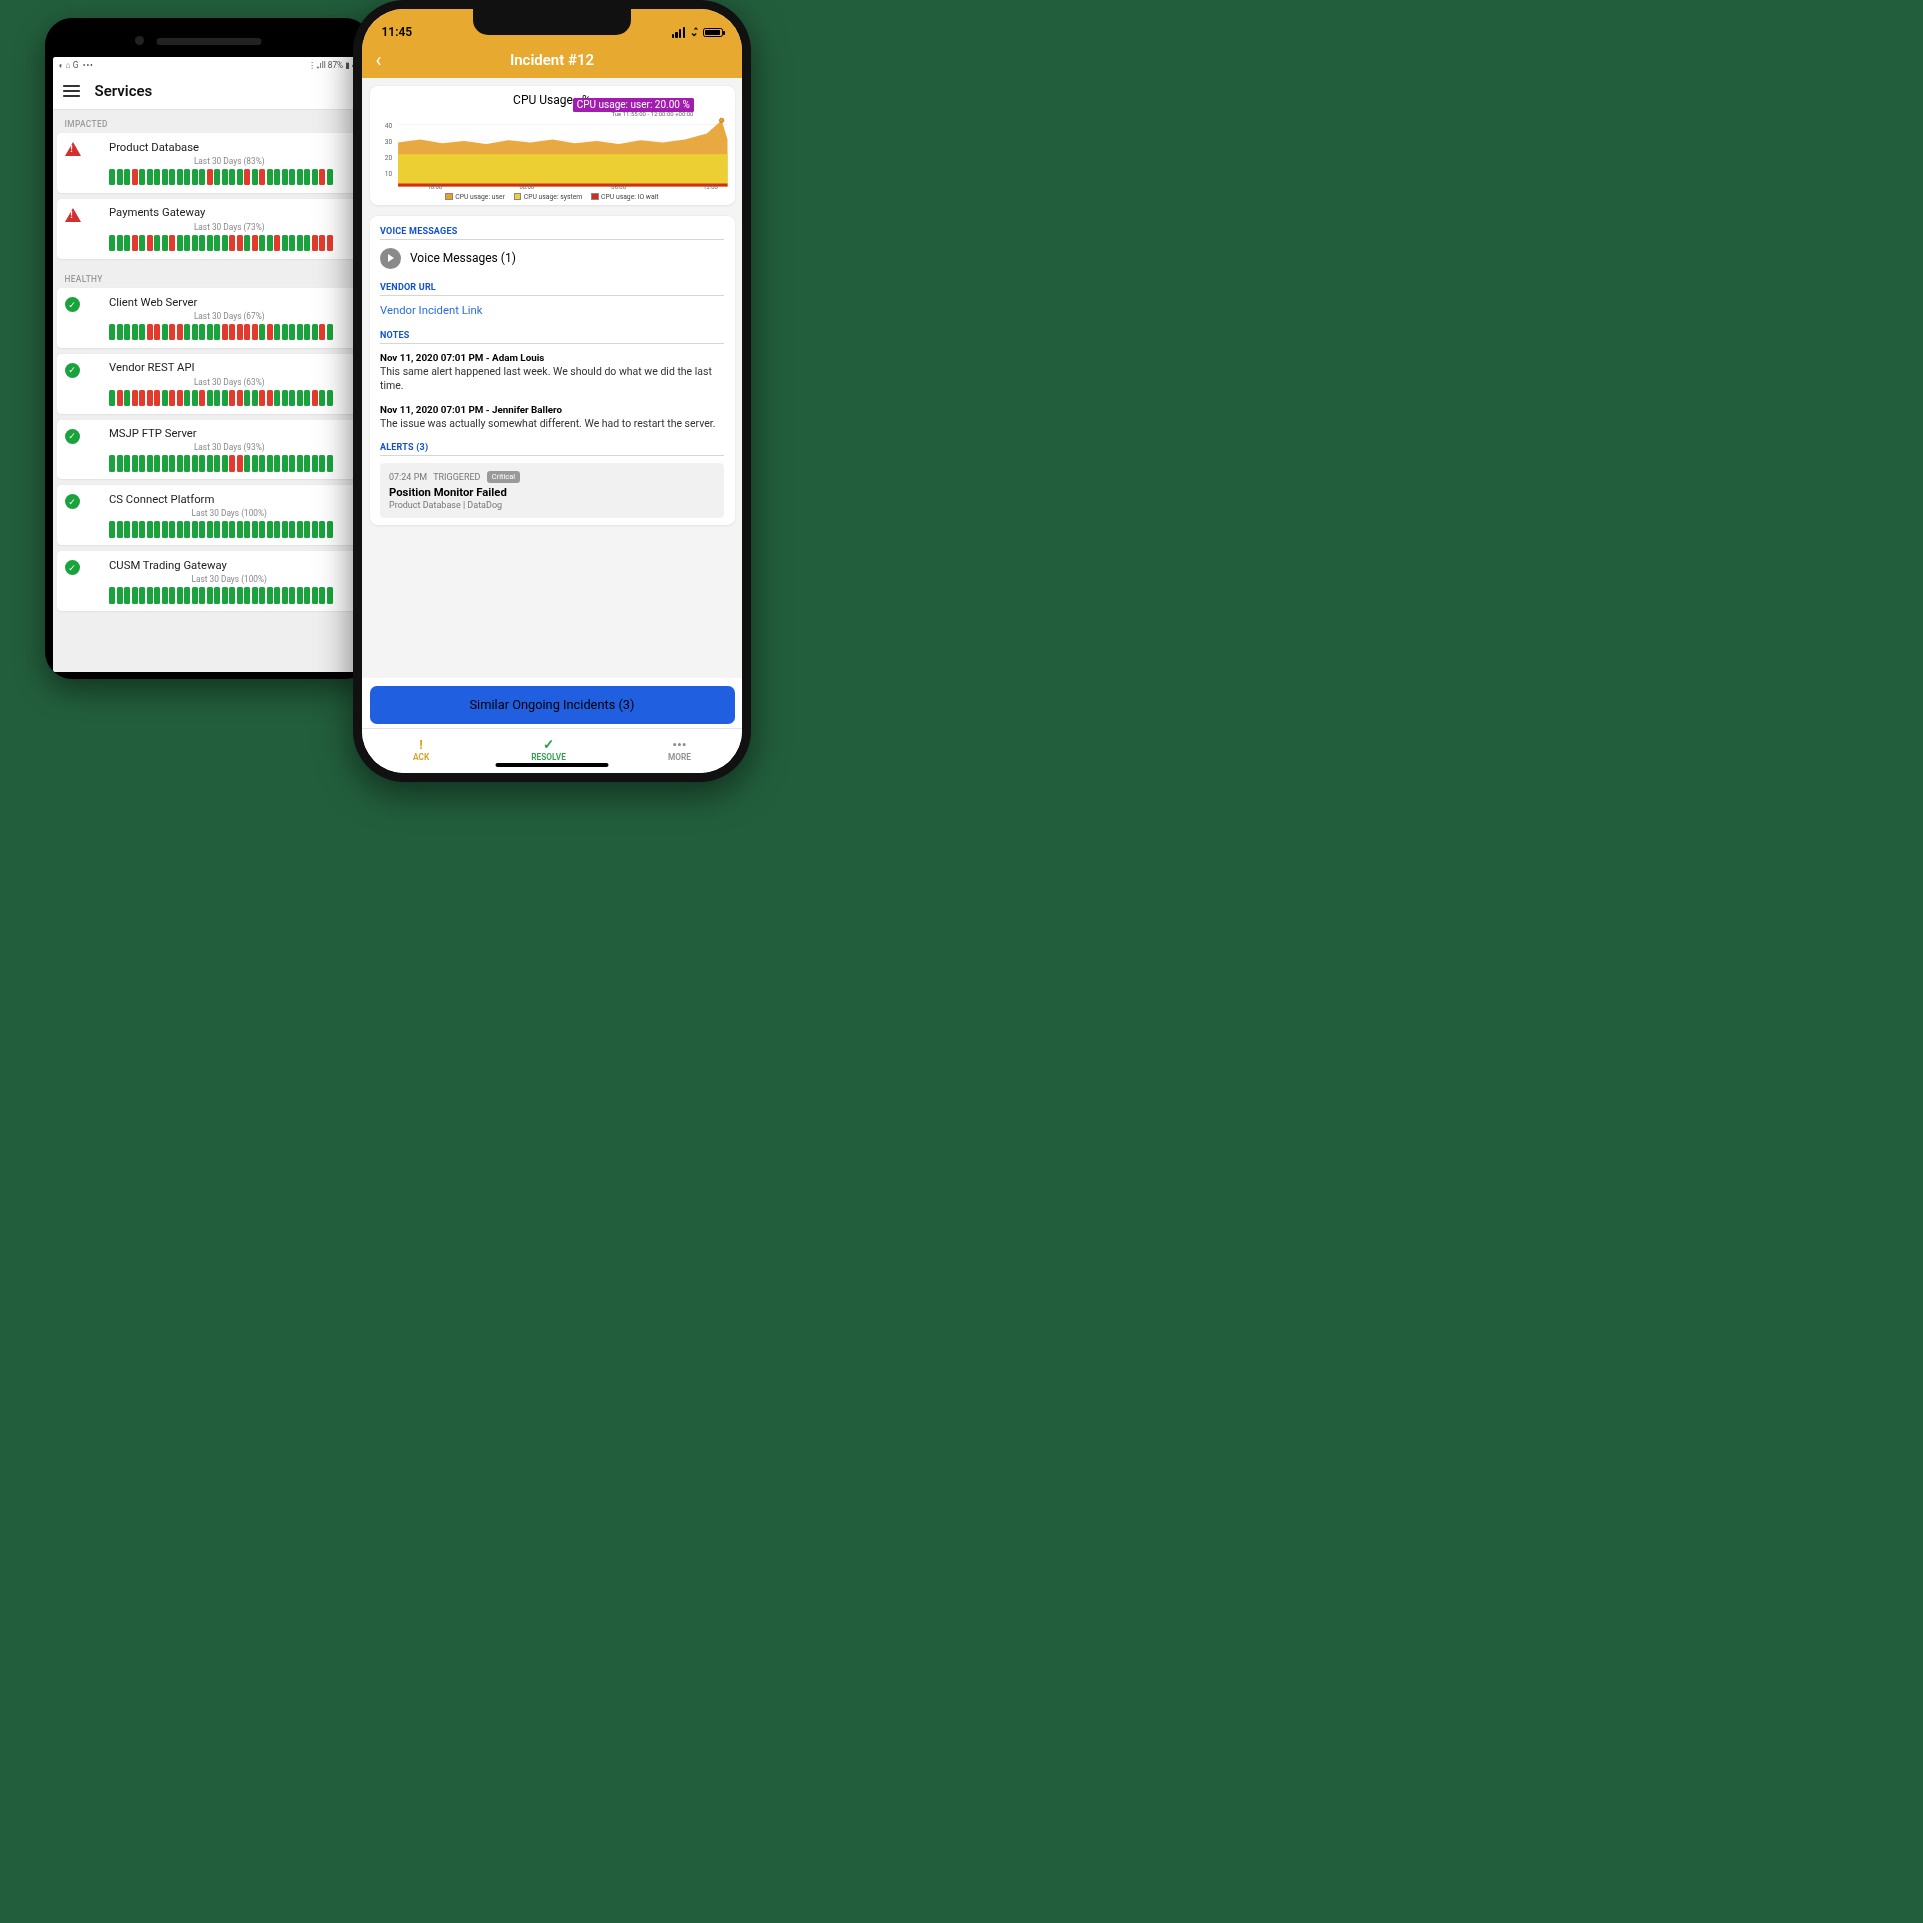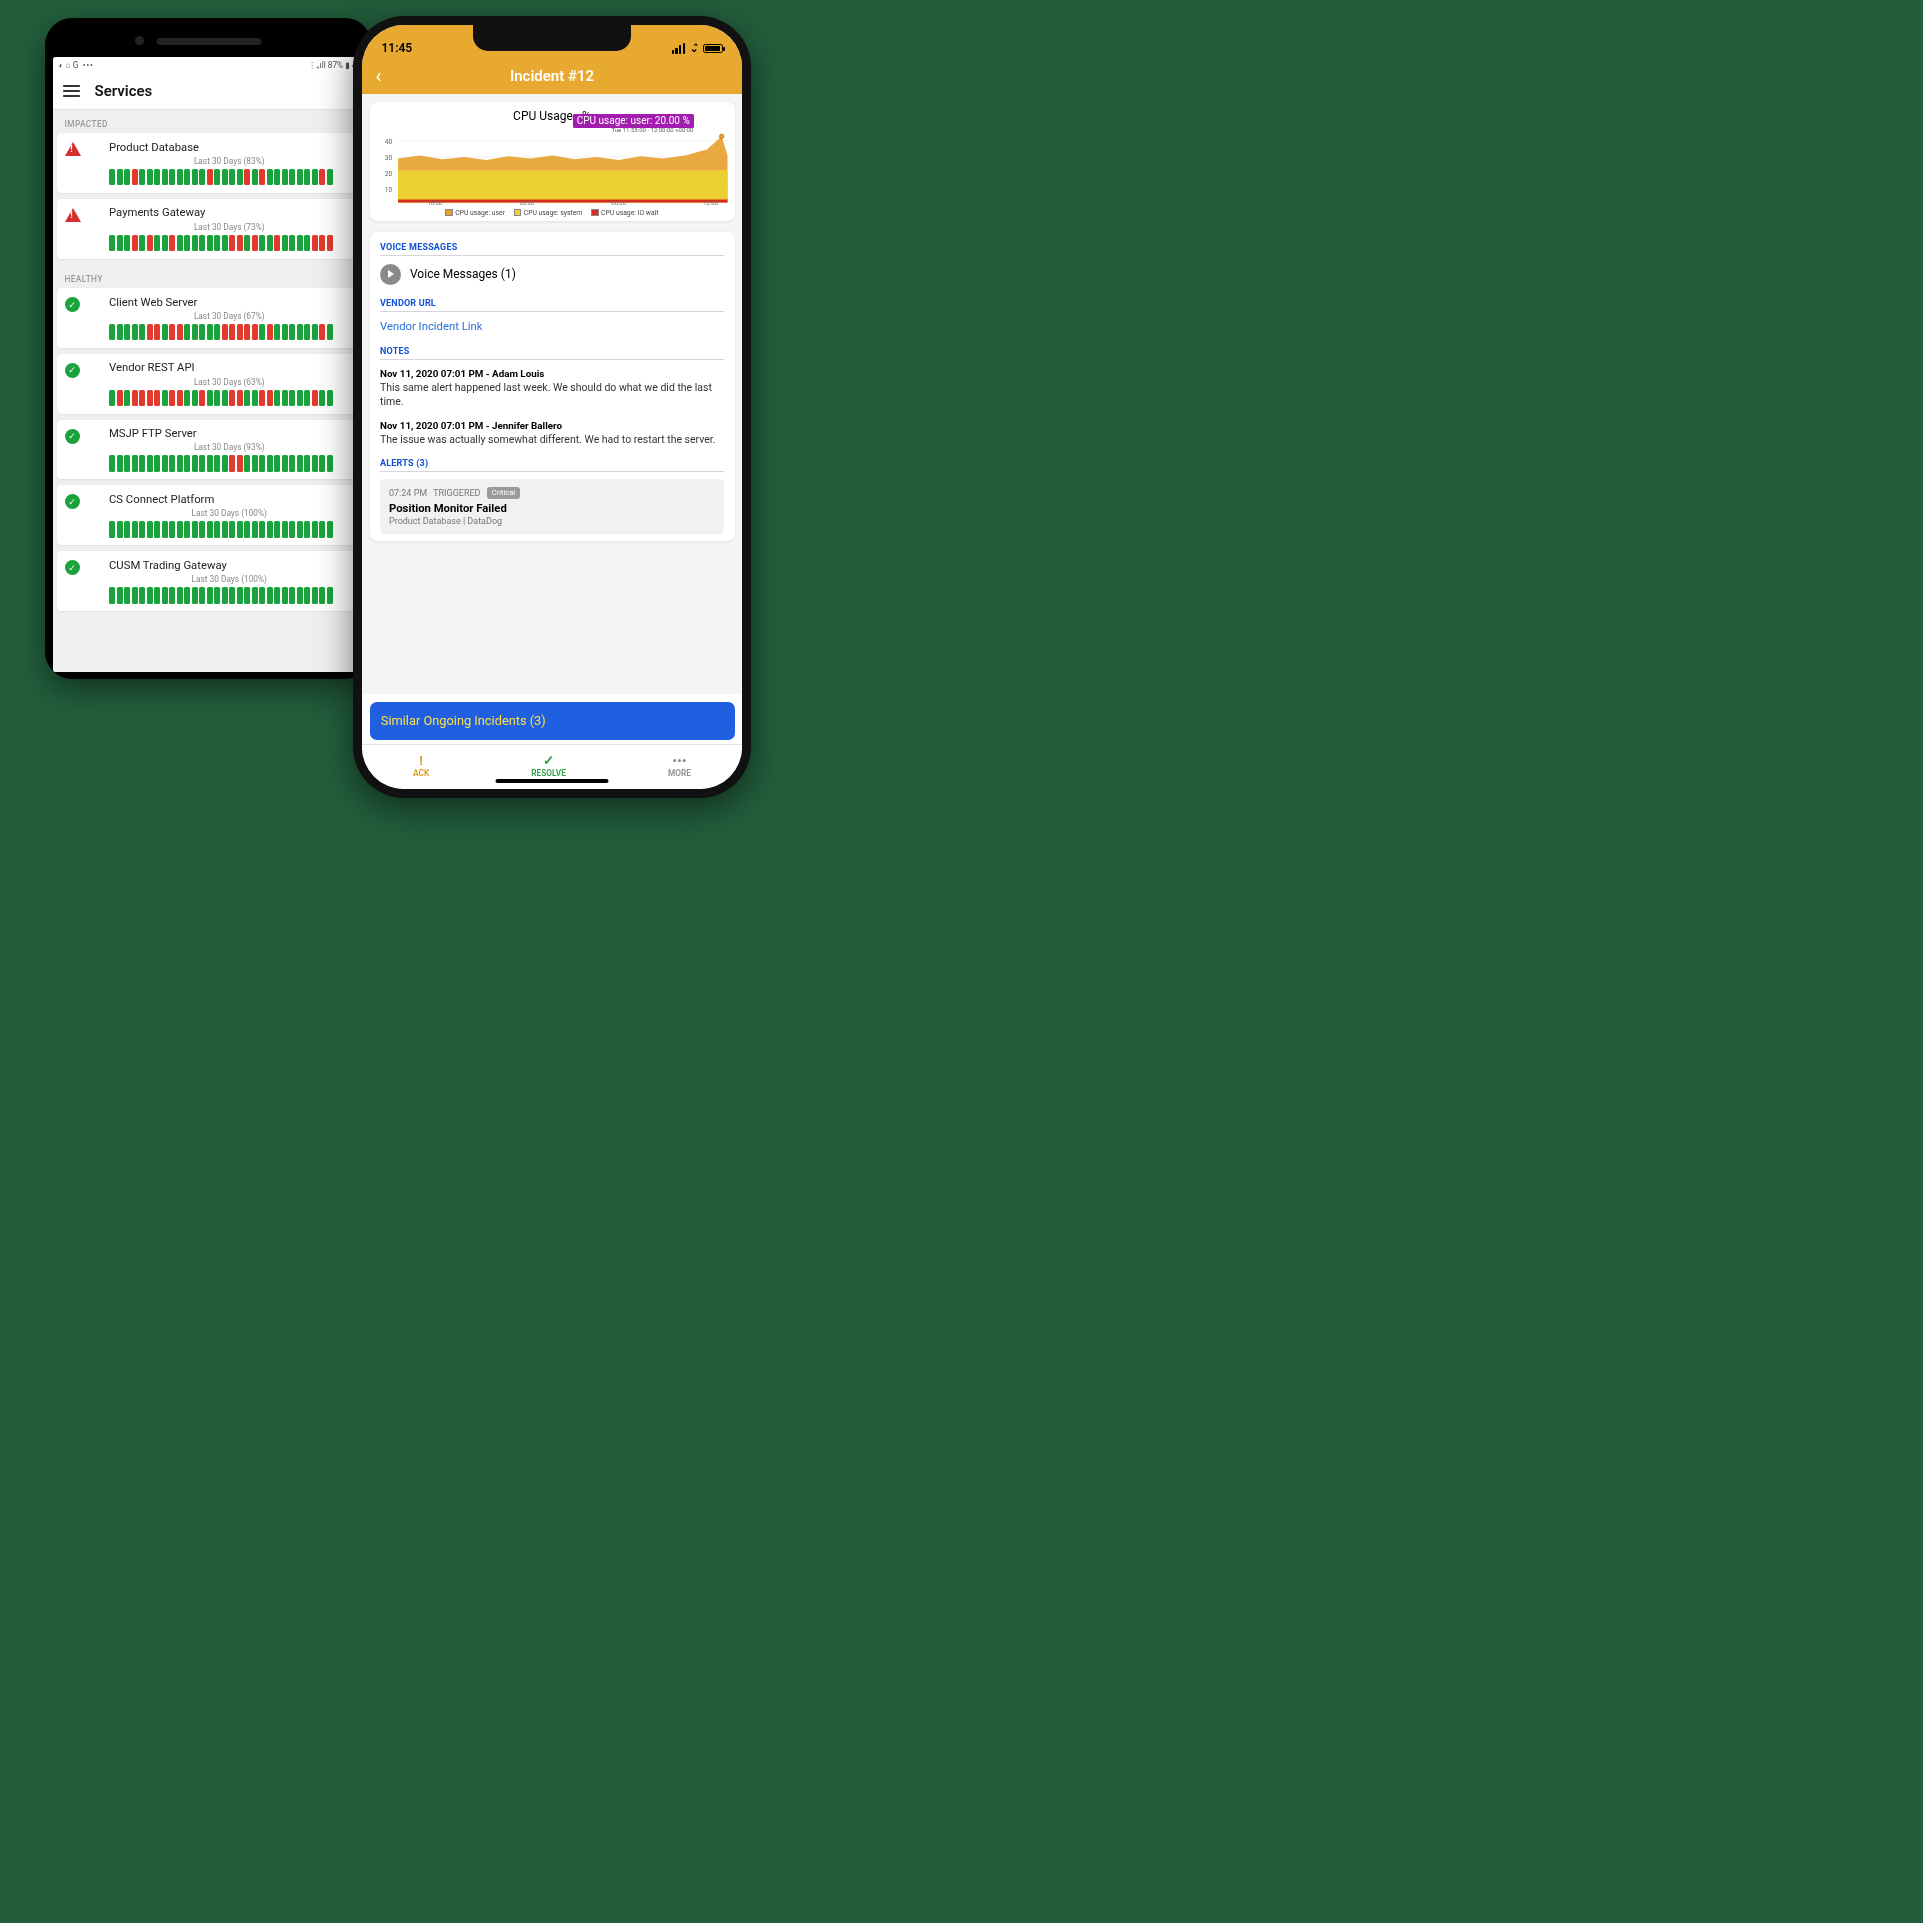--- a/index.html
+++ b/index.html
@@ -81,21 +81,21 @@
   }
   .svc-body{flex:1;}
   .svc-name{font-size:11.3px;color:#222;margin-bottom:2.3px;}
   .svc-sub{font-size:8.3px;color:#888;margin-bottom:3px;text-align:center;}
   .bar-row{display:flex;gap:1.5px;}
   .bar-row span{width:6px;height:16.5px;border-radius:1.5px;}
   .g{background:#1aa33c;} .r{background:#e23b2e;}
 
   
   .iphone-frame{
-    position:absolute; left:353px; top:16px; width:398px; height:782px;
+    position:absolute; left:353px; top:0; width:398px; height:782px;
     background:#111; border-radius:51px; 
     box-shadow:0 10.5px 35px rgba(0,0,0,.5);
   }
   .iphone-screen{
     position:absolute; inset:9px; background:#fff; border-radius:42px; overflow:hidden;
     display:flex; flex-direction:column;
   }
   .notch{
     position:absolute; top:0; left:50%; transform:translateX(-50%);
     width:158px; height:25.6px; background:#111; border-bottom-left-radius:15px;
@@ -154,21 +154,21 @@
   .note-h{font-weight:700;font-size:9.8px;margin-bottom:2.3px;}
   .note-b{font-size:10.5px;color:#333;line-height:1.35;}
 
   .alert-box{background:#f1f1f1;border-radius:4.5px;padding:7.5px 9px;margin-top:6px;}
   .alert-meta{font-size:9px;color:#777;display:flex;gap:6px;align-items:center;margin-bottom:3px;}
   .crit-badge{background:#9a9a9a;color:#fff;font-size:7.5px;padding:1.5px 5.3px;border-radius:3px;}
   .alert-title{font-weight:700;font-size:11.3px;margin-bottom:1.5px;}
   .alert-sub{font-size:9px;color:#777;}
 
   .similar-btn{
-    margin:7.5px 7.5px 4.5px;background:#1f5fe0;color:#fde047;
+    margin:7.5px 7.5px 4.5px;background:#1f5fe0;color:#000000;text-align:center;
     padding:11.3px;border-radius:6.8px;font-size:12.8px;cursor:pointer;
   }
   .ios-tabs{
     height:45px;background:#fff;border-top:0.8px solid #e3e3e3;
     display:flex;justify-content:space-around;align-items:center;padding-bottom:1.5px;
   }
   .tab{display:flex;flex-direction:column;align-items:center;gap:0.8px;font-size:8.3px;
     font-weight:600;cursor:pointer;}
   .tab.ack{color:#d89d1a;} .tab.res{color:#2e9e4d;} .tab.more{color:#8f8f8f;}
   .tab .ic{font-size:13.5px;line-height:1;}

